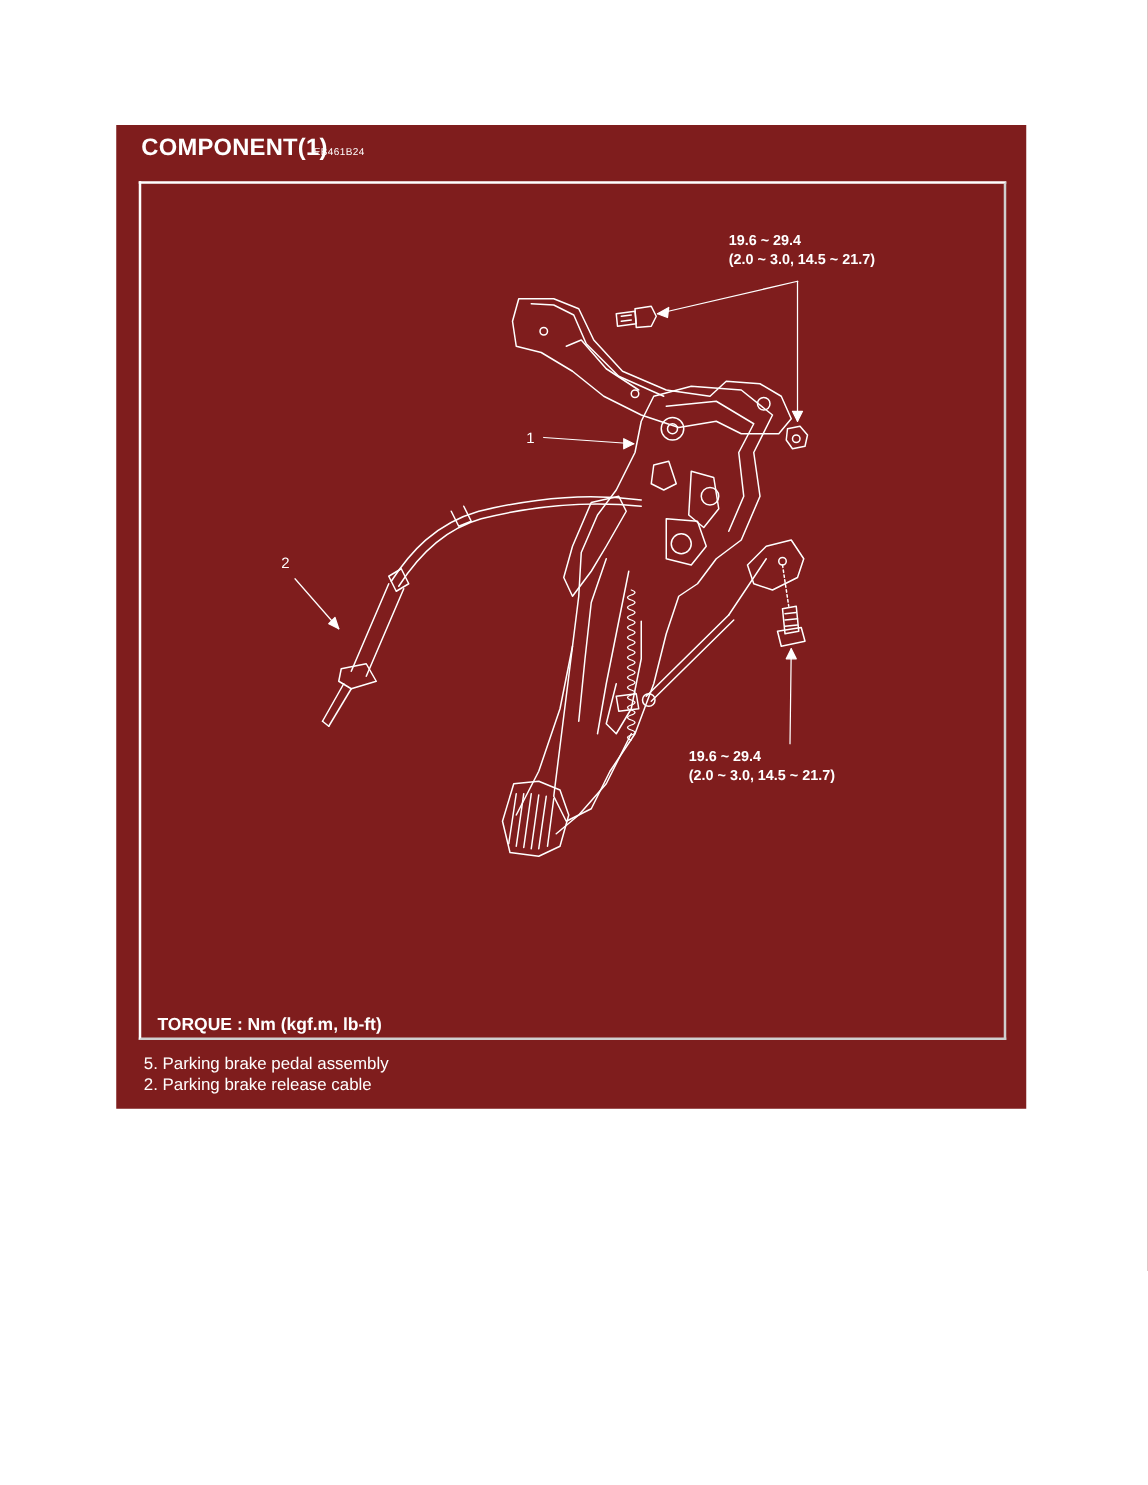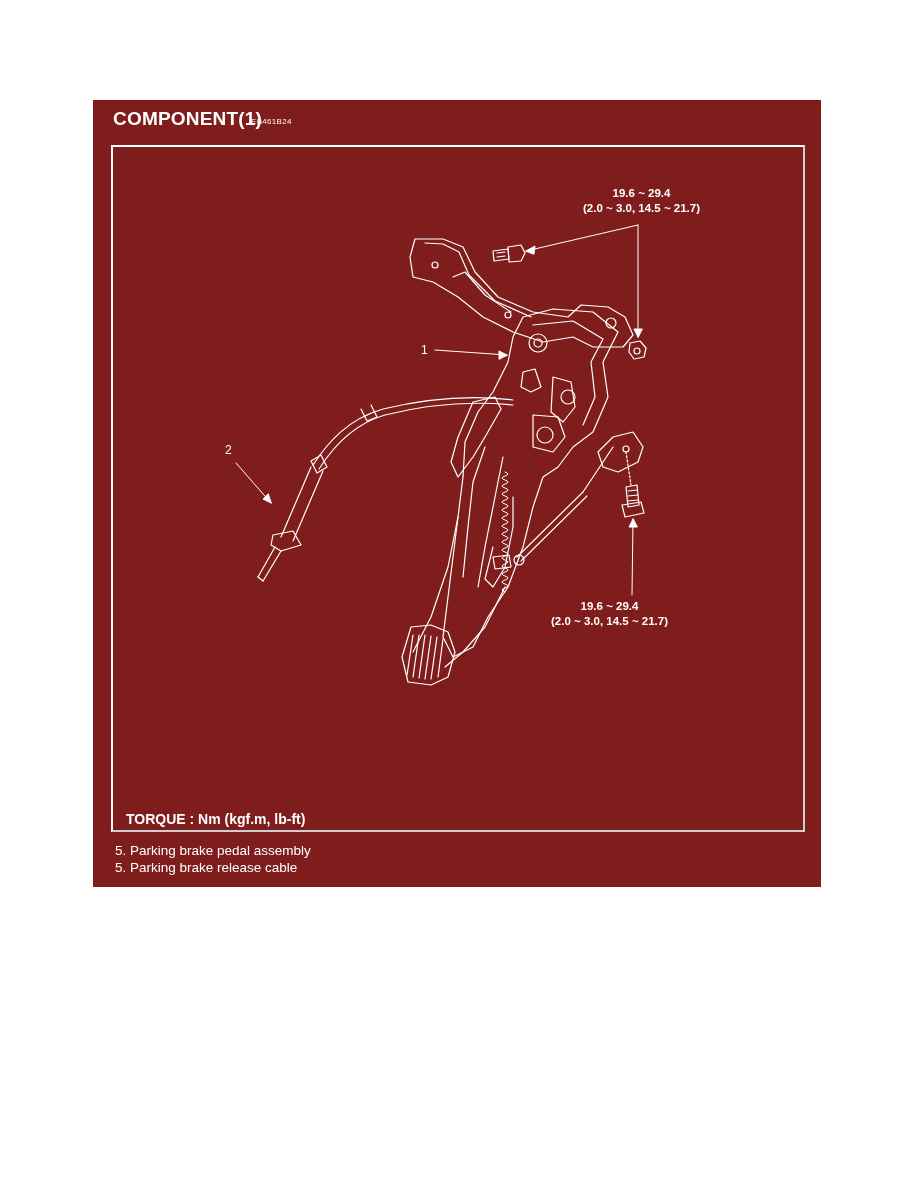--- a/index.html
+++ b/index.html
@@ -2,21 +2,21 @@
 <html><head>
 <meta charset="utf-8">
 <style>
   html, body { margin: 0; padding: 0; background: #ffffff; }
   body { width: 918px; height: 1188px; position: relative; overflow: hidden; font-family: "Liberation Sans", sans-serif; }
   .panel { position: absolute; left: 93px; top: 100px; width: 728px; height: 787px; background: #7f1d1d; }
   .title { position: absolute; left: 20px; top: 8px; color: #ffffff; font-weight: bold; font-size: 19px; letter-spacing: 0.2px; }
   .code { position: absolute; left: 158px; top: 17px; color: #ffffff; font-size: 8px; letter-spacing: 0.3px; }
   .frame { position: absolute; left: 18px; top: 45px; width: 690px; height: 683px; border: 2px solid #ffffff; border-right-color: #cfcfcf; border-bottom-color: #cfcfcf; }
   .diagram { position: absolute; left: 0; top: 0; }
-  .torque-text { position: absolute; color: #ffffff; font-weight: bold; font-size: 11.5px; text-align: center; line-height: 15px; white-space: nowrap; }
+  .torque-text { position: absolute; color: #ffffff; font-weight: bold; font-size: 11.5px; line-height: 15px; white-space: nowrap; }
   .torque-label { position: absolute; left: 13px; top: 664px; color: #ffffff; font-weight: bold; font-size: 14px; }
   .callout { position: absolute; color: #ffffff; font-size: 12px; }
   .legend { position: absolute; left: 22px; top: 742px; color: #ffffff; font-size: 13.5px; line-height: 17px; }
   .legend div { white-space: nowrap; }
 </style>
 </head>
 <body>
 
 <div class="panel">
   <div class="title">COMPONENT(1)</div>
@@ -142,15 +142,15 @@
     </div>
 
     <div class="callout" style="left: 308px; top: 196px;">1</div>
     <div class="callout" style="left: 112px; top: 296px;">2</div>
 
     <div class="torque-label">TORQUE : Nm (kgf.m, lb-ft)</div>
   </div>
 
   <div class="legend">
     <div>5. Parking brake pedal assembly</div>
-    <div>5. Parking brake release cable</div>
+    <div>2. Parking brake release cable</div>
   </div>
 </div>
 
 </body></html>

